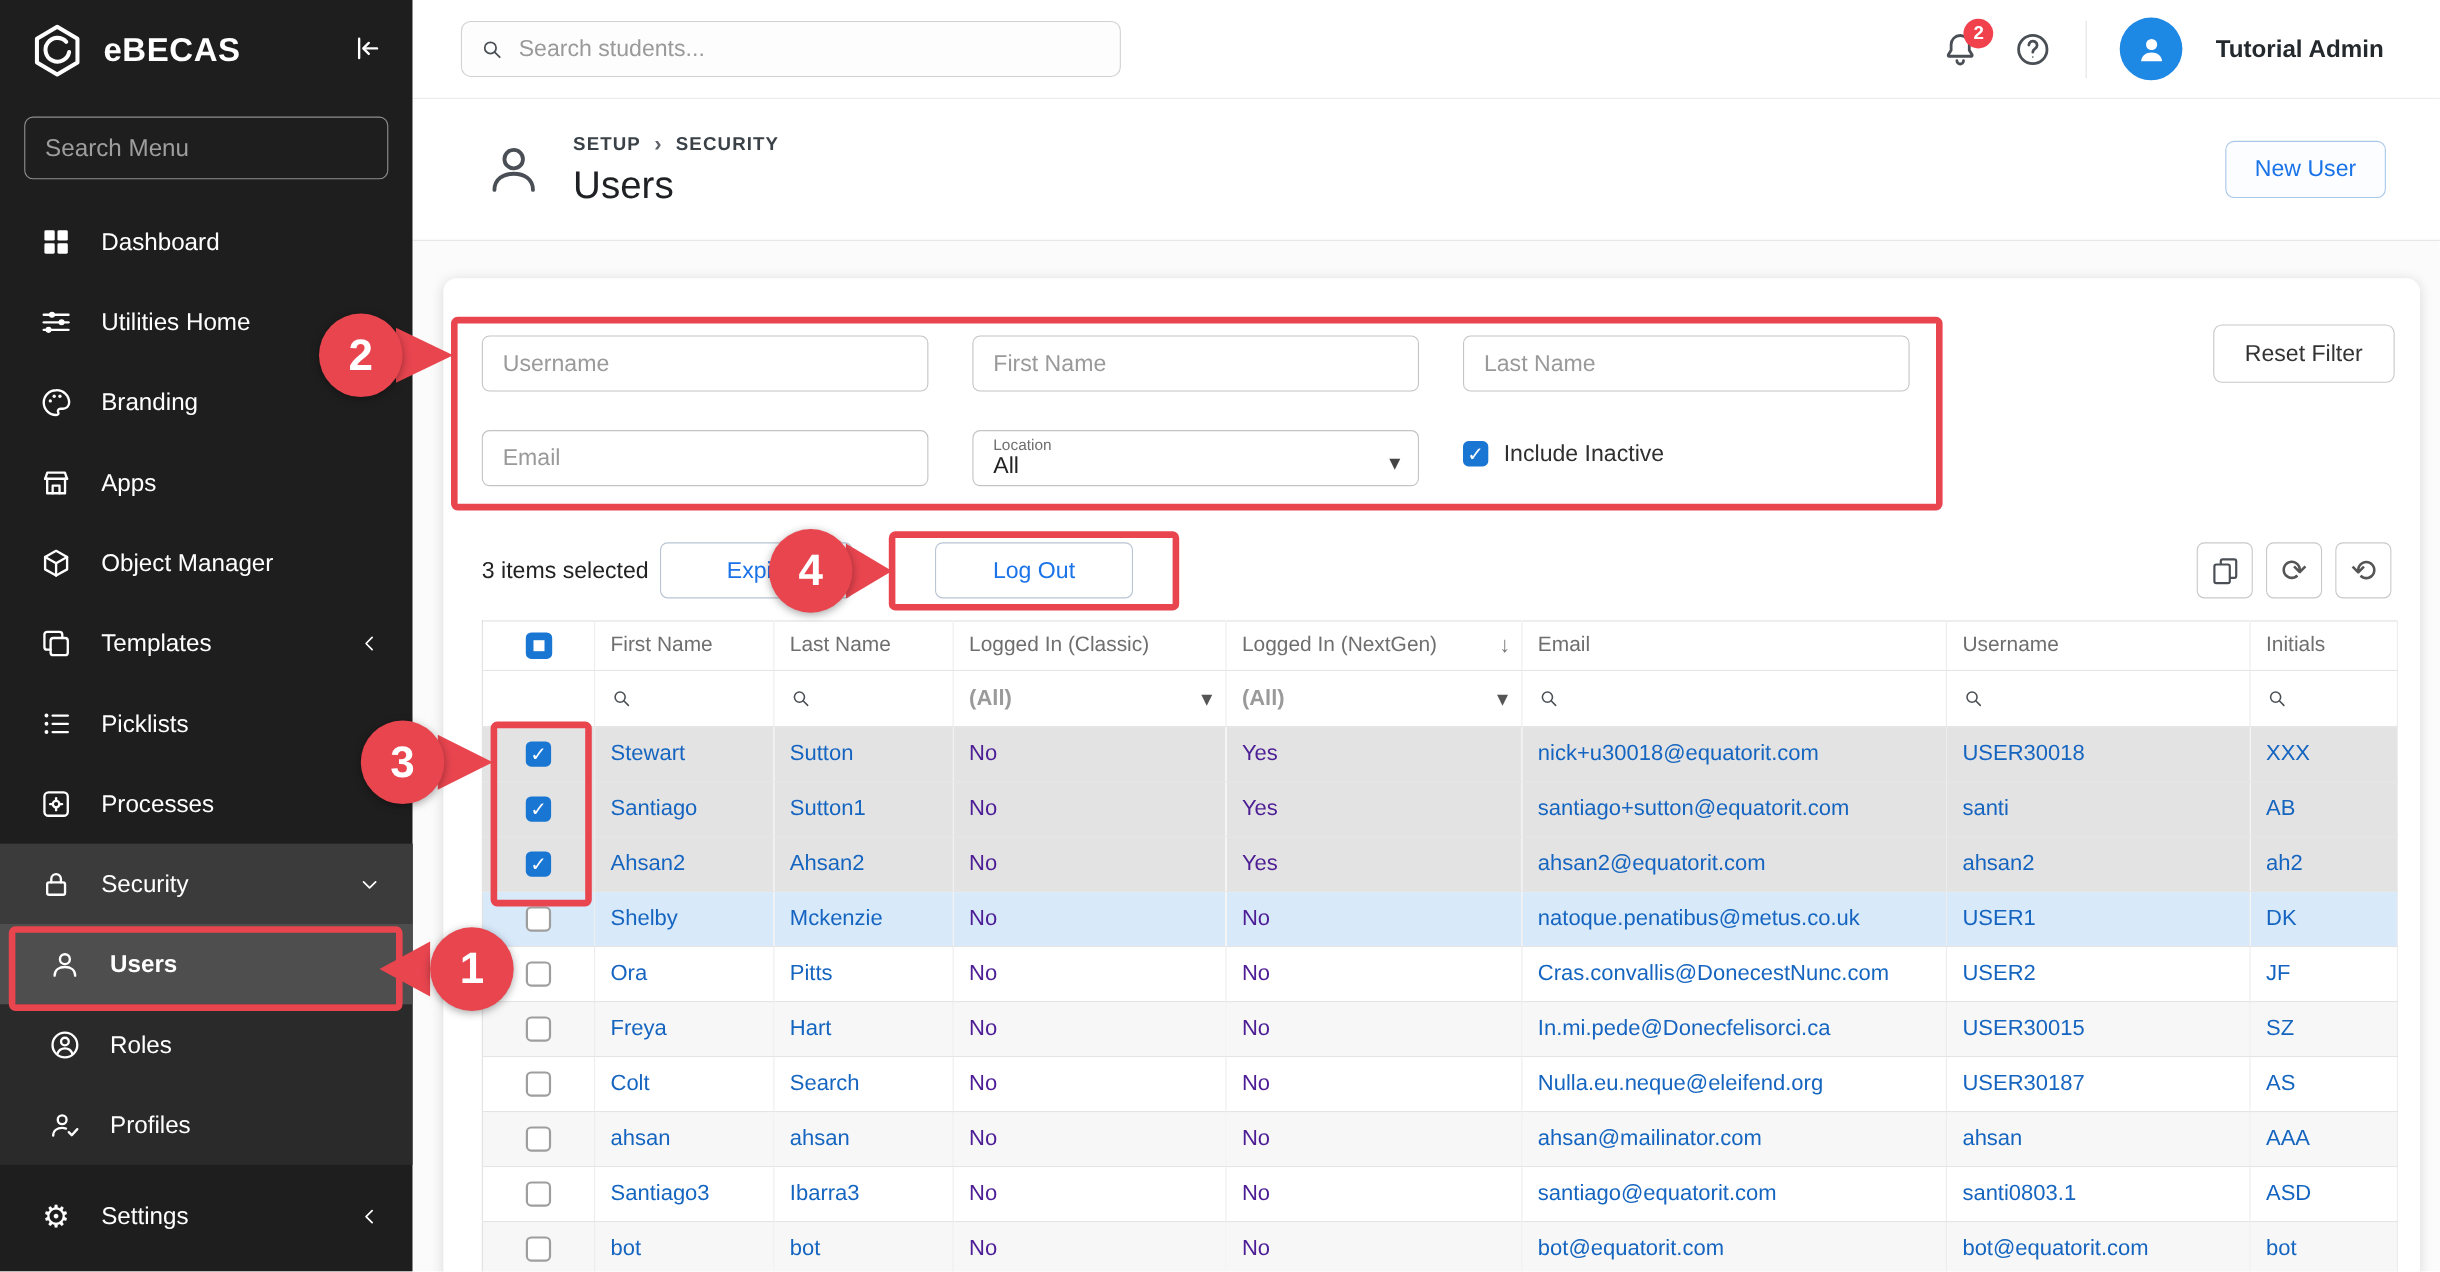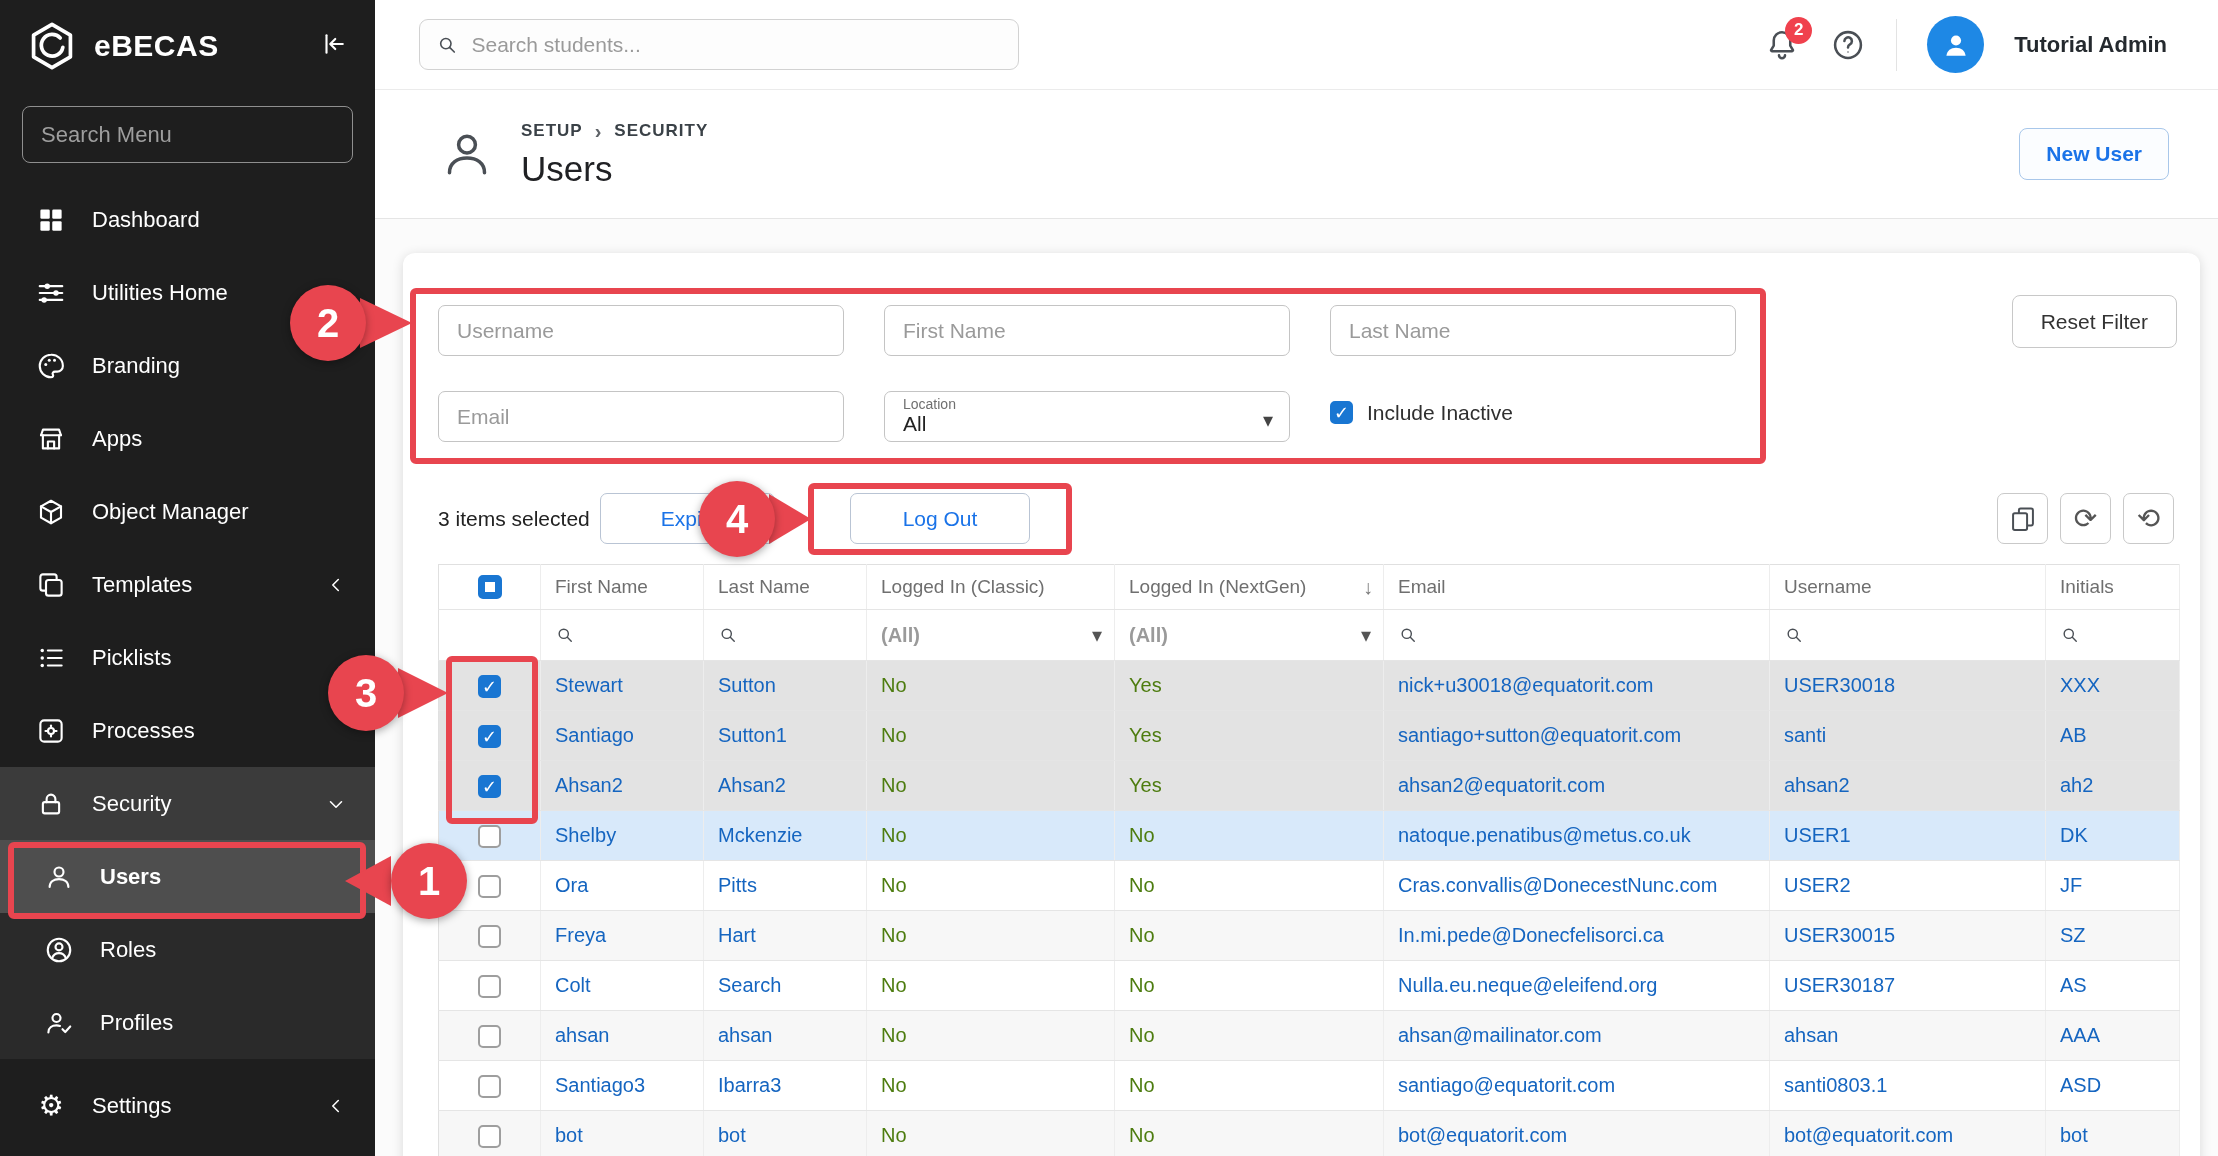--- a/index.html
+++ b/index.html
@@ -45,21 +45,21 @@
   .avatar { width:57px; height:57px; border-radius:50%; background:#1e88e5; display:flex; align-items:center; justify-content:center; cursor:pointer; }
   .user-name { font-size:22px; font-weight:600; color:#24292e; }
 
   .page-header { height:129px; background:#fff; border-bottom:1px solid #e5e5e5; display:flex; align-items:center;
     padding:0 49px 0 64px; }
   .ph-icon { margin-right:26px; display:flex; }
   .breadcrumb { display:flex; align-items:center; gap:12px; font-size:17px; font-weight:700; color:#3a4147; letter-spacing:1px; }
   .crumb-sep { color:#5f6368; font-size:20px; font-weight:700; }
   .page-title { font-size:35px; font-weight:500; color:#202124; margin-top:6px; }
   .new-user-btn { margin-left:auto; height:52px; padding:0 26px; border:1.5px solid #a8c7ea; border-radius:8px;
-    background:#fbfdff; color:#1a73e8; font-size:21px; font-weight:700; display:flex; align-items:center; cursor:pointer; }
+    background:#fbfdff; color:#1a73e8; font-size:21px; font-weight:400; display:flex; align-items:center; cursor:pointer; }
 
   
   .card { position:relative; margin:34px 18px 0 28px; height:950px; background:#fff; border-radius:12px;
     box-shadow:0 2px 12px rgba(0,0,0,.14); }
 
   .txt-field { position:absolute; width:406px; height:51px; border:1px solid #c4c4c4; border-radius:7px;
     font-size:21px; color:#333; padding:0 18px; background:#fff; outline:none; font-family:inherit; }
   .txt-field::placeholder { color:#9a9a9a; }
   .f-username { left:35px; top:52px; }
   .f-first    { left:481px; top:52px; }
@@ -100,21 +100,21 @@
   .sort { margin-left:auto; margin-right:10px; color:#7a7a7a; font-size:20px; }
   .grid thead tr.flt th { height:51px; background:#fff; }
   .flt-flex { display:flex; align-items:center; gap:8px; color:#8b8b8b; }
   .all-cell { display:flex; align-items:center; justify-content:space-between; padding-right:12px; color:#9a9a9a; font-size:20px; }
   .grid tbody td { height:50px; font-size:20px; }
   .grid tbody tr:nth-child(even) { background:#f7f7f7; }
   .grid tbody tr.sel { background:#e3e3e3; }
   .grid tbody tr.focus { background:#d8e9fa; }
   .cb-cell { text-align:center !important; padding-left:0 !important; }
   .link { color:#1565c0; cursor:pointer; }
-  .plain { color:#4d7c0f; }
+  .plain { color:#4c1d95; }
 
   .checkbox { display:inline-block; width:24px; height:24px; border:2px solid #9e9e9e; border-radius:5px;
     background:#fff; vertical-align:middle; position:relative; cursor:pointer; }
   .checkbox.checked { background:#1976d2; border-color:#1976d2; }
   .checkbox.checked::after { content:"✓"; position:absolute; left:0; top:0; width:100%; height:100%;
     color:#fff; font-size:18px; font-weight:700; line-height:21px; text-align:center; }
   .checkbox.indet { background:#1976d2; border-color:#1976d2; }
   .checkbox.indet::after { content:""; position:absolute; left:5px; top:5px; width:10px; height:10px; background:#fff; }
   .checkbox.small { width:23px; height:23px; }
 

